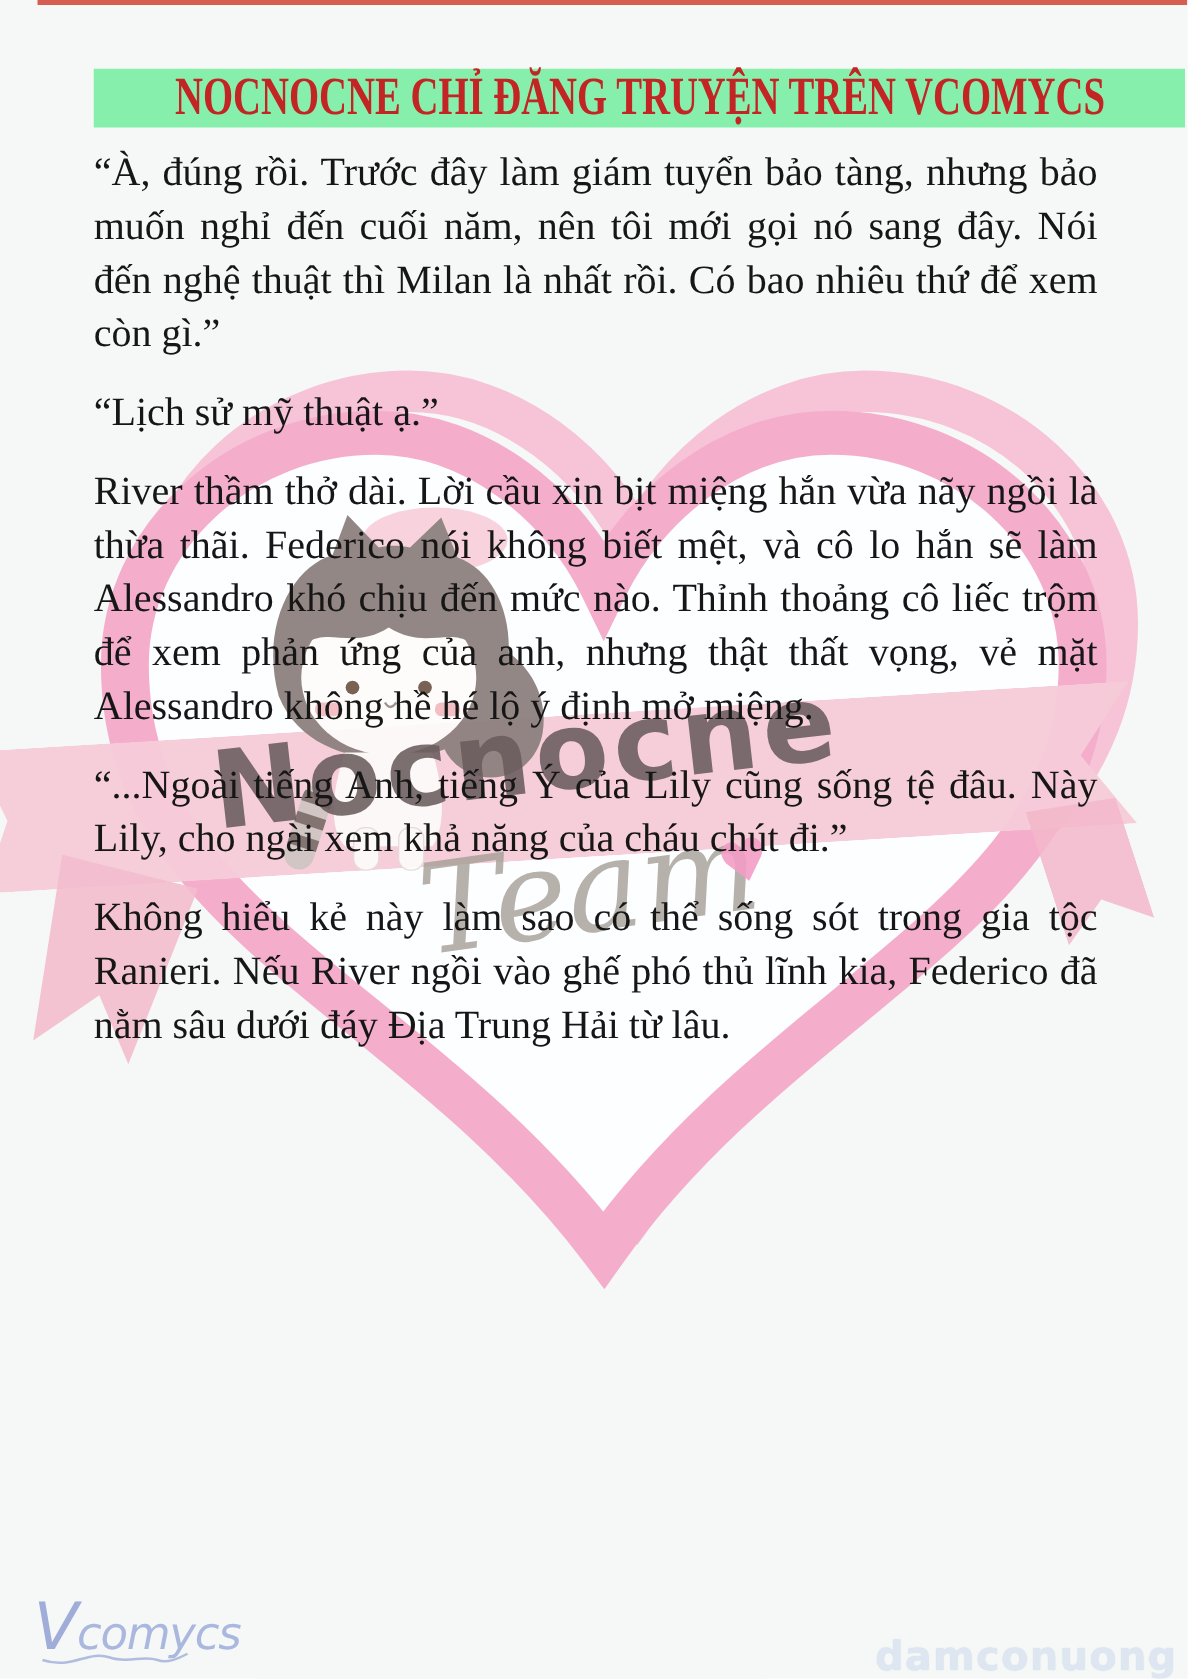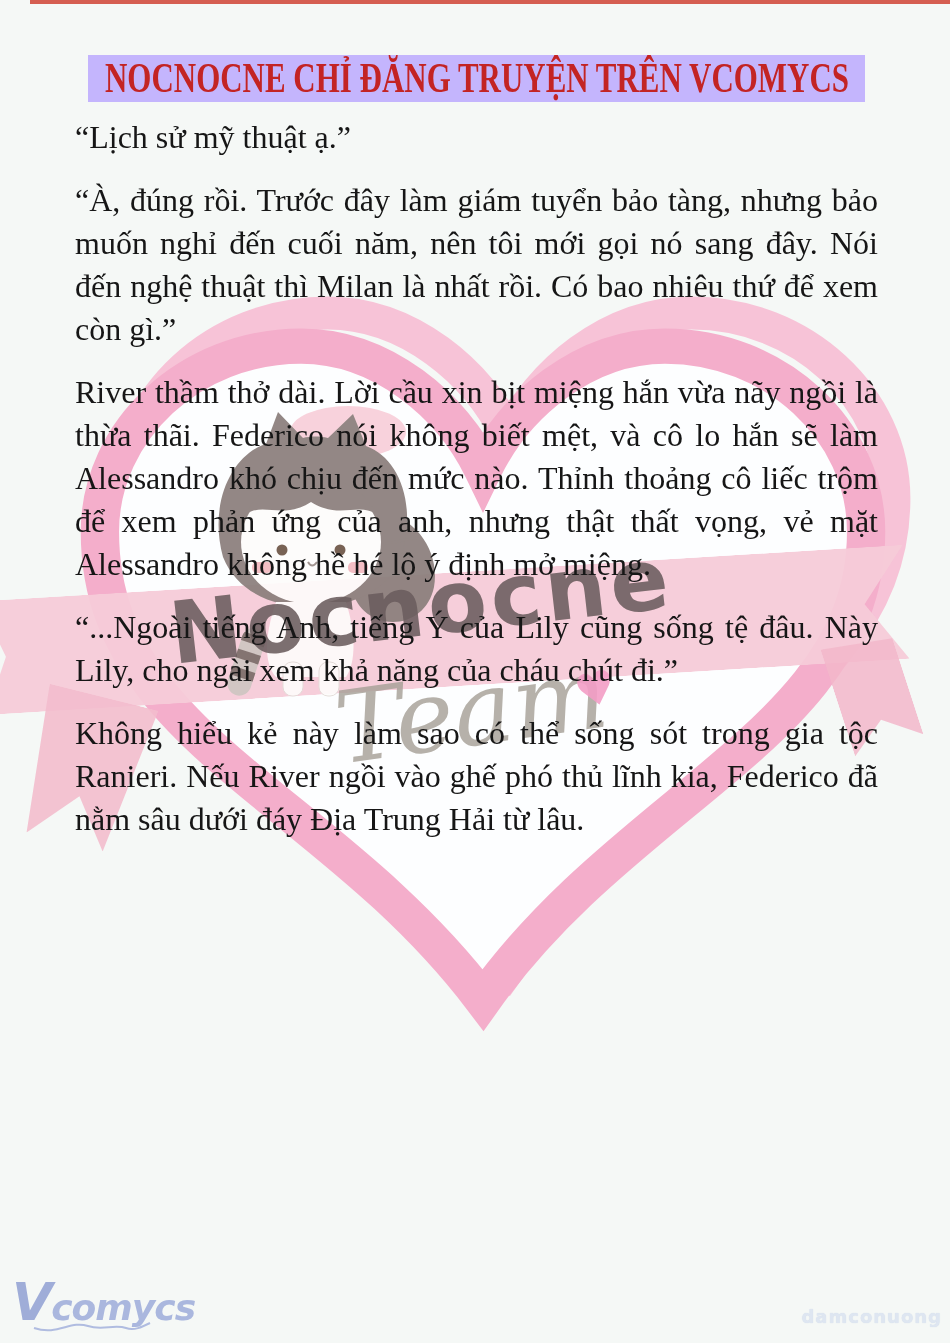--- a/index.html
+++ b/index.html
@@ -51,48 +51,48 @@
   .wm-heart-small{
     position:absolute;left:575px;top:662px;font-size:46px;color:#f49ec6;
     transform:rotate(-14deg);font-family:"DejaVu Sans", sans-serif;opacity:.9;
   }
   
   .content{
     position:relative;z-index:2;
     padding:55px 72px 0 75px;
   }
   .banner{
-    position:relative;width:777px;height:47px;margin:0 auto 14px auto;
-    background:#c4b5fd;
+    position:relative;width:873px;height:47px;margin:0 auto 14px auto;
+    background:#86efac;
   }
   .banner .title{
     position:absolute;left:50%;top:50%;
     transform:translate(-50%,-53%) scaleX(0.72);
     transform-origin:center;
     font-weight:bold;font-size:43px;color:#c32424;
     white-space:nowrap;letter-spacing:0;
     font-family:"Liberation Serif", serif;
   }
   .content p{
     margin:0 0 20px 0;
     font-size:32px;line-height:43px;color:#161616;
     text-align:justify;
   }
   
   .logo-vcomycs{
-    position:absolute;left:12px;top:1272px;z-index:3;
-    font-family:"DejaVu Sans", sans-serif;font-style:italic;font-weight:bold;
+    position:absolute;left:27px;top:1272px;z-index:3;
+    font-family:"DejaVu Sans", sans-serif;font-style:italic;font-weight:normal;
     font-size:36px;color:#aab7de;letter-spacing:-1px;
   }
   .logo-vcomycs .v{font-size:52px;color:#9fadd8;}
   .logo-swirl{position:absolute;left:30px;top:1318px;z-index:3;}
   .logo-damconuong{
     position:absolute;right:8px;top:1306px;z-index:3;
     font-family:"DejaVu Sans", sans-serif;font-weight:bold;
-    font-size:18px;color:#dee6f1;letter-spacing:1px;
+    font-size:32px;color:#dee6f1;letter-spacing:1px;
     text-shadow:0 0 1px #cdd8e8;
   }
 </style>
 </head>
 <body>
 
 <div class="page">
 
   <div class="top-line"></div>
 
@@ -139,22 +139,22 @@
 
     <div class="wm-name">Nocnocne</div>
     <div class="wm-team">Team</div>
     <div class="wm-heart-small">♥</div>
   </div>
 
   <div class="content">
     <div class="banner">
       <span class="title">NOCNOCNE CHỈ ĐĂNG TRUYỆN TRÊN VCOMYCS</span>
     </div>
+    <p>“À, đúng rồi. Trước đây làm giám tuyển bảo tàng, nhưng bảo muốn nghỉ đến cuối năm, nên tôi mới gọi nó sang đây. Nói đến nghệ thuật thì Milan là nhất rồi. Có bao nhiêu thứ để xem còn gì.”</p>
     <p>“Lịch sử mỹ thuật ạ.”</p>
-    <p>“À, đúng rồi. Trước đây làm giám tuyển bảo tàng, nhưng bảo muốn nghỉ đến cuối năm, nên tôi mới gọi nó sang đây. Nói đến nghệ thuật thì Milan là nhất rồi. Có bao nhiêu thứ để xem còn gì.”</p>
     <p>River thầm thở dài. Lời cầu xin bịt miệng hắn vừa nãy ngồi là thừa thãi. Federico nói không biết mệt, và cô lo hắn sẽ làm Alessandro khó chịu đến mức nào. Thỉnh thoảng cô liếc trộm để xem phản ứng của anh, nhưng thật thất vọng, vẻ mặt Alessandro không hề hé lộ ý định mở miệng.</p>
     <p>“...Ngoài tiếng Anh, tiếng Ý của Lily cũng sống tệ đâu. Này Lily, cho ngài xem khả năng của cháu chút đi.”</p>
     <p>Không hiểu kẻ này làm sao có thể sống sót trong gia tộc Ranieri. Nếu River ngồi vào ghế phó thủ lĩnh kia, Federico đã nằm sâu dưới đáy Địa Trung Hải từ lâu.</p>
   </div>
 
   <div class="logo-vcomycs"><span class="v">V</span><span>comycs</span></div>
   <svg class="logo-swirl" width="130" height="18" viewBox="0 0 130 18">
     <path d="M4,10 C28,18 40,2 58,8 C72,13 84,6 96,10 C104,13 112,9 120,5" stroke="#b0bce0" stroke-width="2" fill="none"></path>
   </svg>
   <div class="logo-damconuong">damconuong</div>

